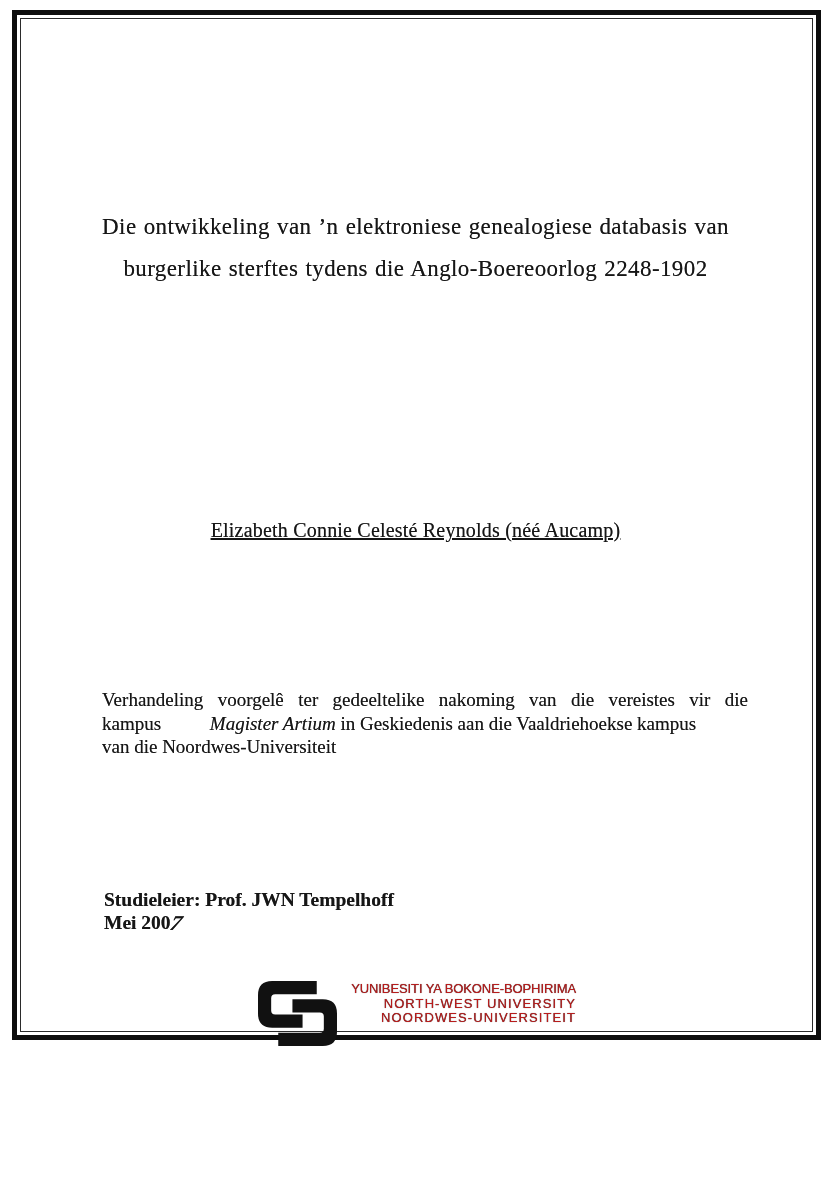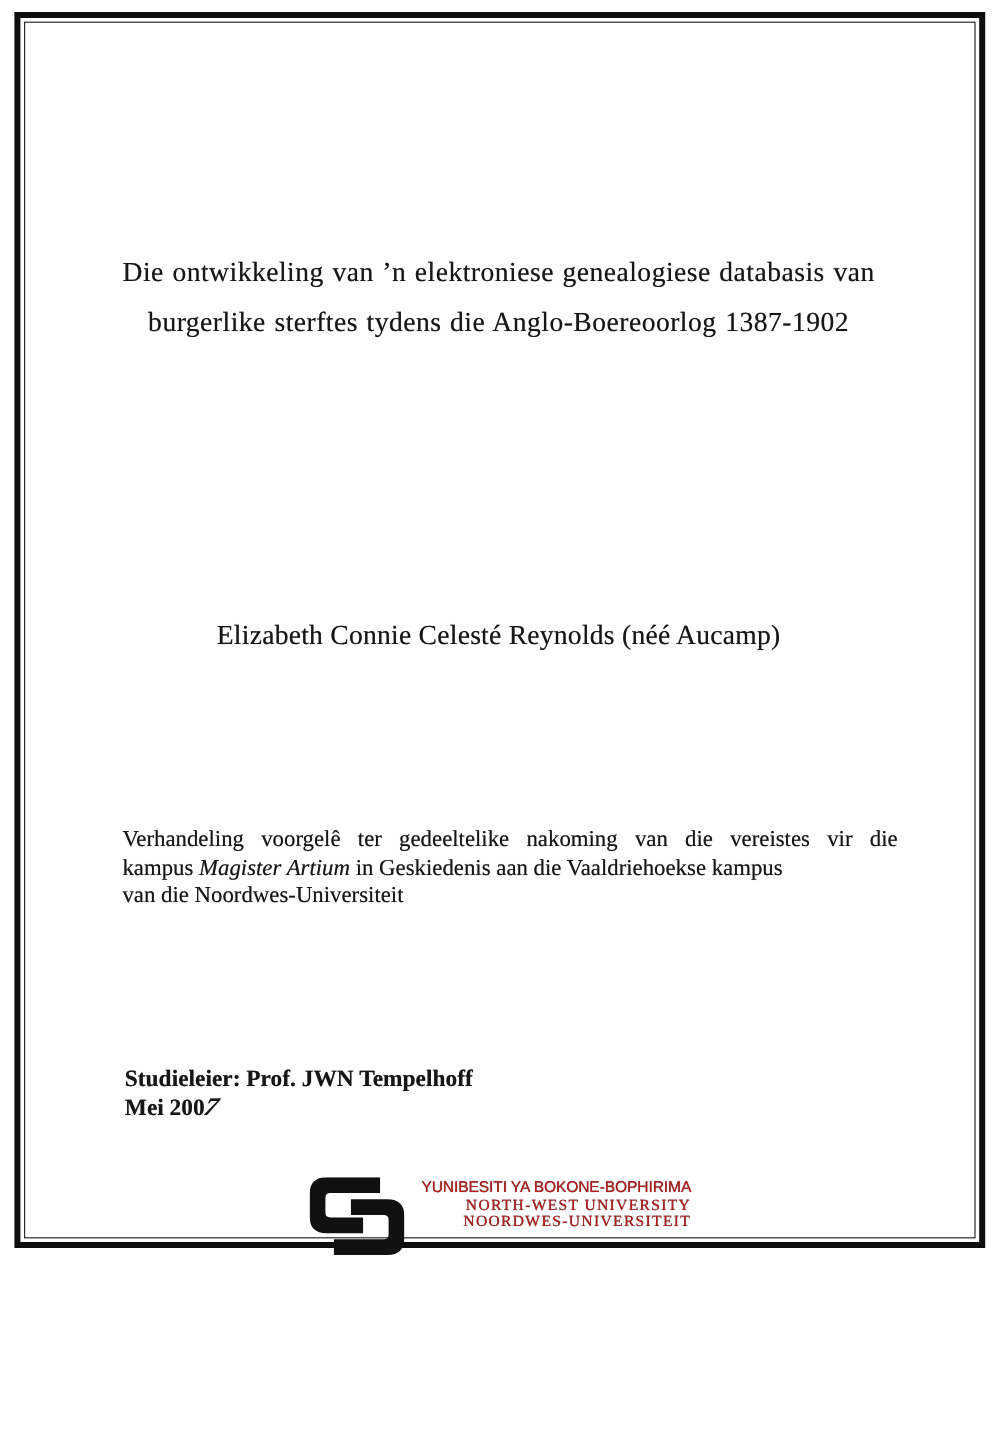--- a/index.html
+++ b/index.html
@@ -45,39 +45,40 @@
     text-align: center;
     font-size: 19px;
     line-height: 22px;
   }
 
   .author {
     position: absolute;
     left: 0; right: 0;
     top: 517px;
     text-align: center;
-    font-size: 23px;
+    font-size: 20px;
     line-height: 26px;
     letter-spacing: 0.2px;
+    text-decoration: underline;
   }
 
   .statement {
     position: absolute;
     left: 102px;
     width: 646px;
     top: 660px;
     font-size: 19px;
     line-height: 23.5px;
   }
   .statement .justify {
     text-align: justify;
     text-align-last: justify;
     margin-top: 28px;
   }
-  .statement .it { font-style: italic; }
+  .statement .it { font-style: italic; margin-left: 44px; }
 
   .supervisor {
     position: absolute;
     left: 104px;
     top: 888px;
     font-size: 19.5px;
     line-height: 23px;
     font-weight: bold;
   }
   .date-seven {
@@ -106,34 +107,34 @@
     top: 4px;
     text-align: right;
     font-family: "Liberation Sans", sans-serif;
     font-size: 13px;
     line-height: 14.5px;
     white-space: nowrap;
     color: #b91c1c;
     text-shadow: 0 0 0.7px rgba(0,0,0,0.85);
   }
   .logo-text .line1 { letter-spacing: -0.1px; }
-  .logo-text .spaced { letter-spacing: 1.1px; font-family: Liberation Serif, serif; }
+  .logo-text .spaced { letter-spacing: 1.1px; }
 </style>
 </head>
 <body>
 
 <div class="sheet">
 
   <div class="frame-outer">
     <div class="frame-inner"></div>
   </div>
 
   <div class="thesis-title">
     <div>Die ontwikkeling van ’n elektroniese genealogiese databasis van</div>
-    <div>burgerlike sterftes tydens die Anglo-Boereoorlog 1387-1902</div>
+    <div>burgerlike sterftes tydens die Anglo-Boereoorlog 2248-1902</div>
   </div>
 
 
   <div class="author">Elizabeth Connie Celesté Reynolds (néé Aucamp)</div>
 
   <div class="statement">
     <div class="justify">Verhandeling voorgelê ter gedeeltelike nakoming van die vereistes vir die</div>
     <div><span>kampus </span><span class="it">Magister Artium</span><span> in Geskiedenis aan die Vaaldriehoekse kampus</span></div>
     <div>van die Noordwes-Universiteit</div>
   </div>

